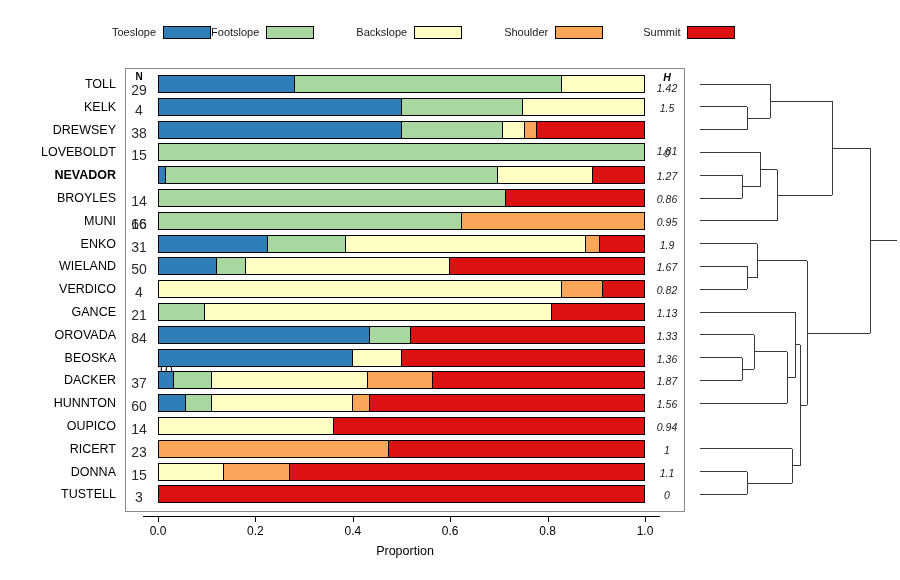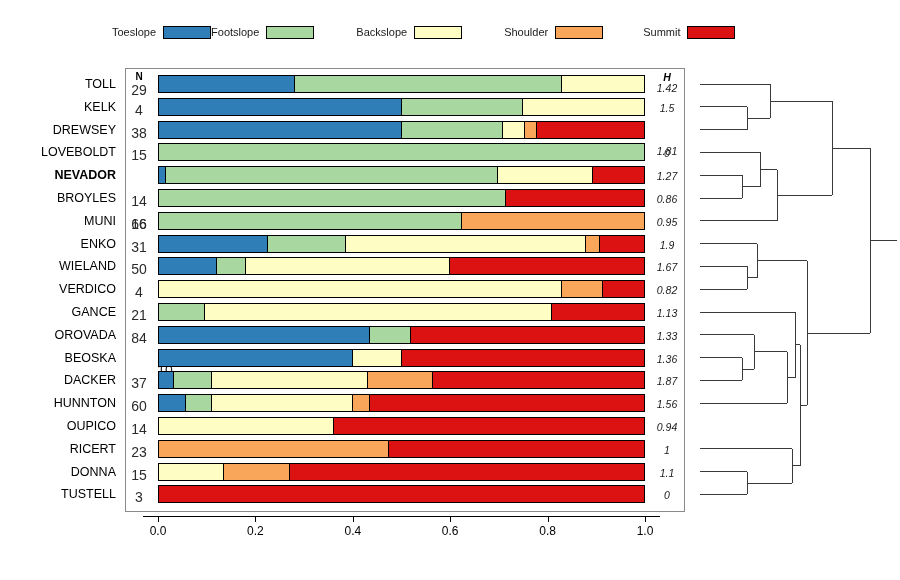--- a/index.html
+++ b/index.html
@@ -367,20 +367,21 @@
       <div class="xticklabel" style="left: 255.4px;">0.2</div>
       <div class="xtick" style="left: 352.8px;"></div>
       <div class="xticklabel" style="left: 352.8px;">0.4</div>
       <div class="xtick" style="left: 450.2px;"></div>
       <div class="xticklabel" style="left: 450.2px;">0.6</div>
       <div class="xtick" style="left: 547.6px;"></div>
       <div class="xticklabel" style="left: 547.6px;">0.8</div>
       <div class="xtick" style="left: 645px;"></div>
       <div class="xticklabel" style="left: 645px;">1.0</div>
     </div>
+  <div class="xaxis-title">Proportion</div>
 
   <svg class="dendro" id="dendro" viewBox="0 0 208 460">
       <line x1="8" y1="46.8" x2="55" y2="46.8" stroke="#3a3a3a" stroke-width="1" shape-rendering="crispEdges"></line>
       <line x1="8" y1="69.6" x2="55" y2="69.6" stroke="#3a3a3a" stroke-width="1" shape-rendering="crispEdges"></line>
       <line x1="55" y1="46.8" x2="55" y2="69.6" stroke="#3a3a3a" stroke-width="1" shape-rendering="crispEdges"></line>
       <line x1="8" y1="24" x2="78" y2="24" stroke="#3a3a3a" stroke-width="1" shape-rendering="crispEdges"></line>
       <line x1="55" y1="58.199999999999996" x2="78" y2="58.199999999999996" stroke="#3a3a3a" stroke-width="1" shape-rendering="crispEdges"></line>
       <line x1="78" y1="24" x2="78" y2="58.199999999999996" stroke="#3a3a3a" stroke-width="1" shape-rendering="crispEdges"></line>
       <line x1="8" y1="115.2" x2="50" y2="115.2" stroke="#3a3a3a" stroke-width="1" shape-rendering="crispEdges"></line>
       <line x1="8" y1="138" x2="50" y2="138" stroke="#3a3a3a" stroke-width="1" shape-rendering="crispEdges"></line>

